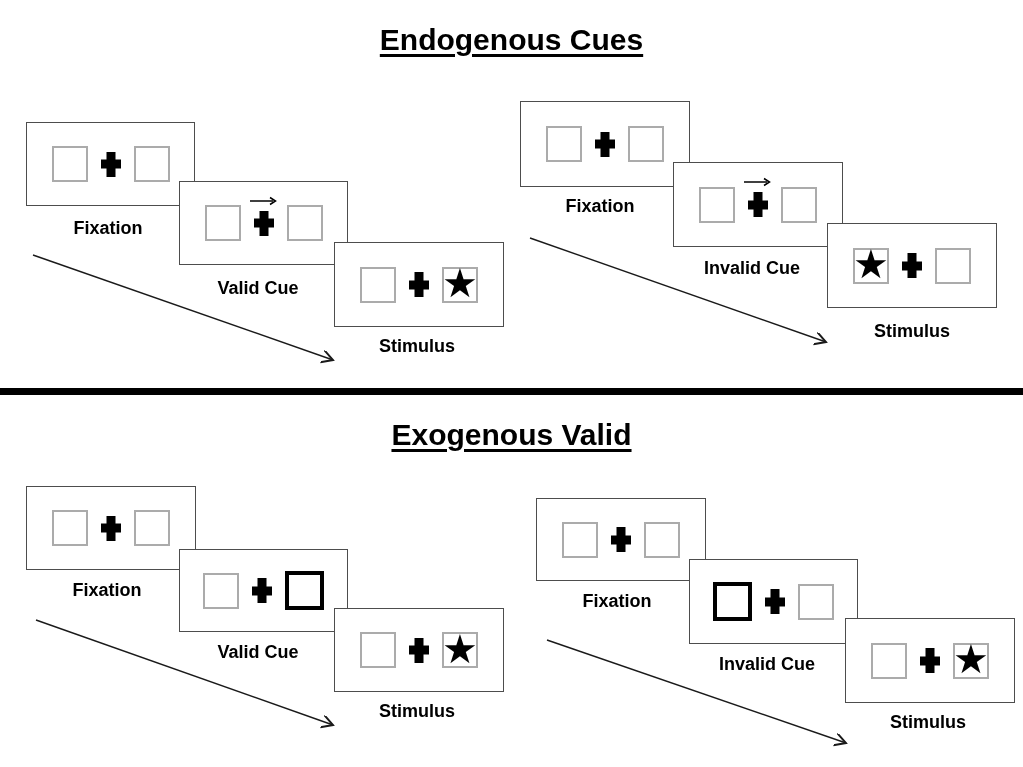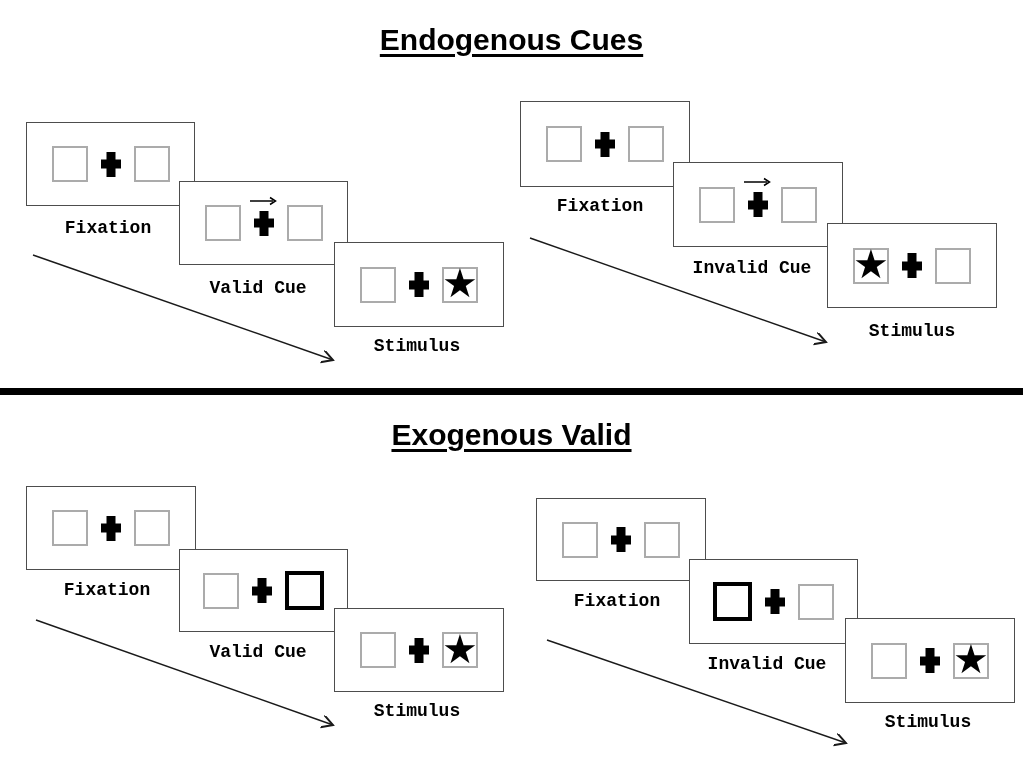--- a/index.html
+++ b/index.html
@@ -36,21 +36,21 @@
     width:9px; height:25px; background:#000;
   }
   .plus::after {
     content:""; position:absolute; top:50%; left:0; transform:translateY(-50%);
     width:20px; height:9px; background:#000;
   }
   .cue-arrow { position:absolute; bottom:calc(100% + 5px); left:50%; transform:translateX(-50%); }
 
   .panel-label {
     position:absolute; transform:translateX(-50%);
-    font-weight:bold; font-size:18px; line-height:20px; white-space:nowrap;font-family:Liberation Mono, monospace;
+    font-weight:bold; font-size:18px; line-height:20px; white-space:nowrap;
   }
   .t-arrow { position:absolute; }
 </style>
 </head>
 <body>
 
 <div class="stage">
 
   <div class="section-title" style="top:23px">Endogenous Cues</div>
   <div class="divider"></div>

